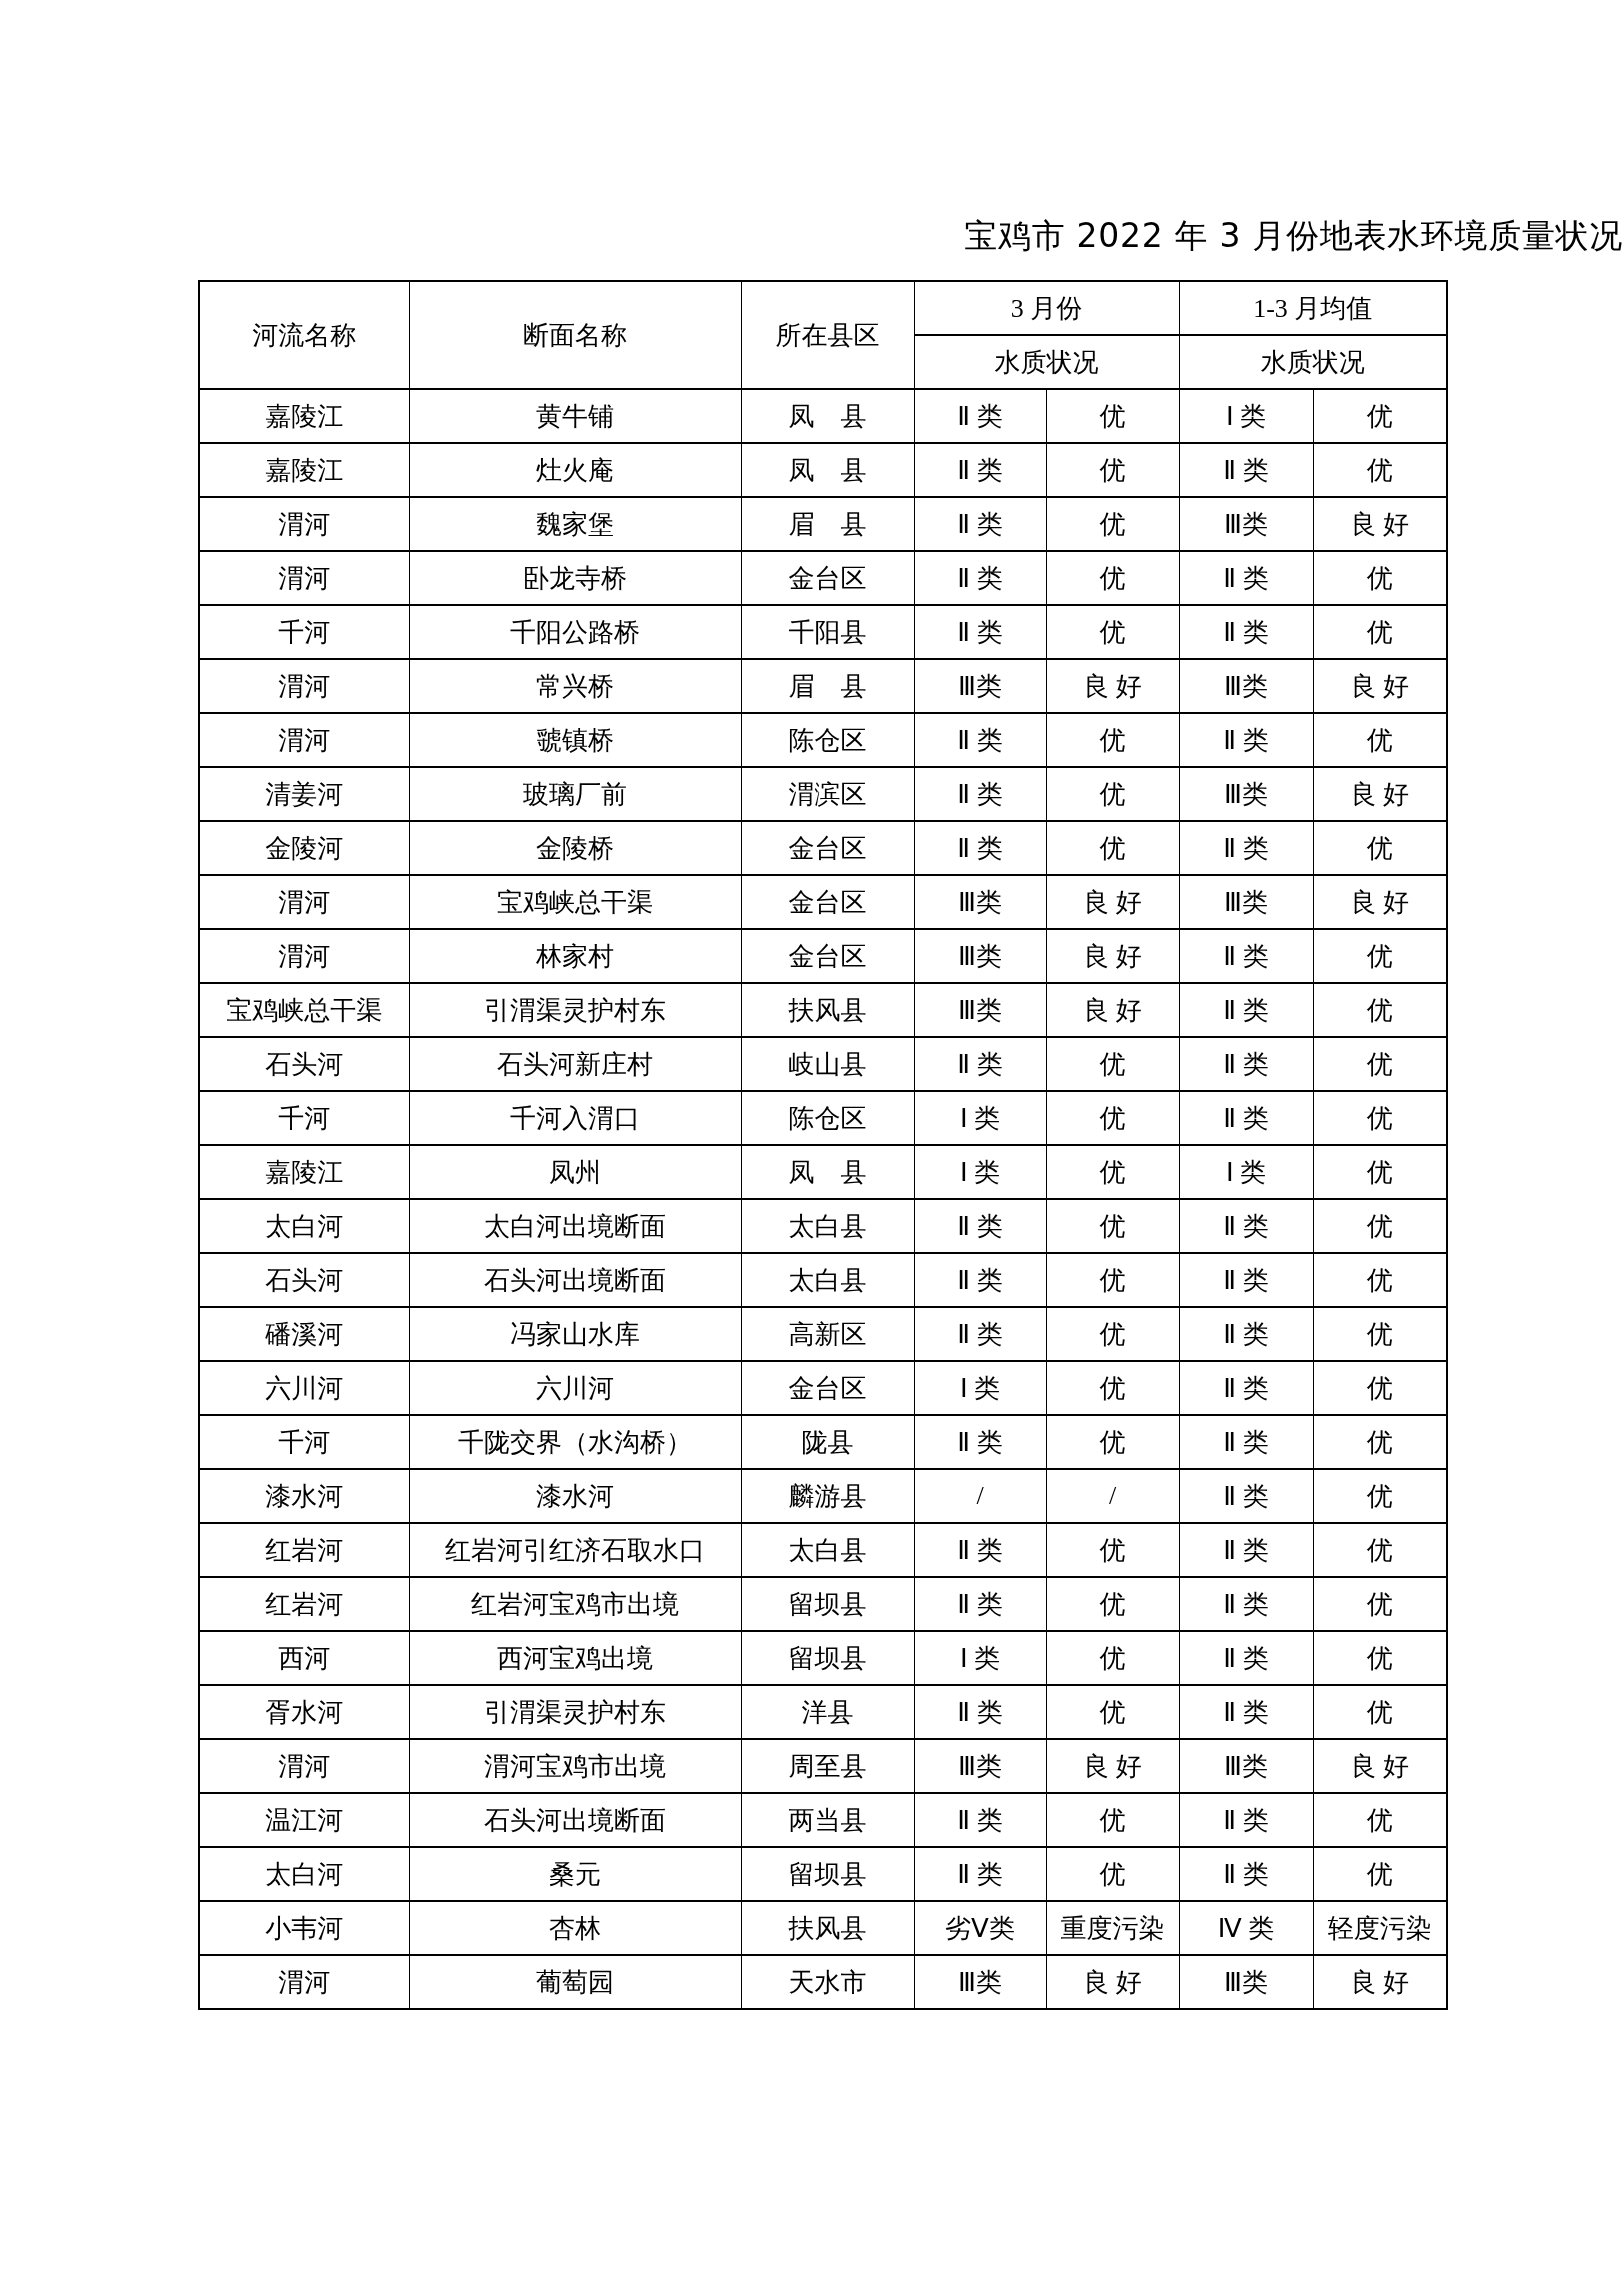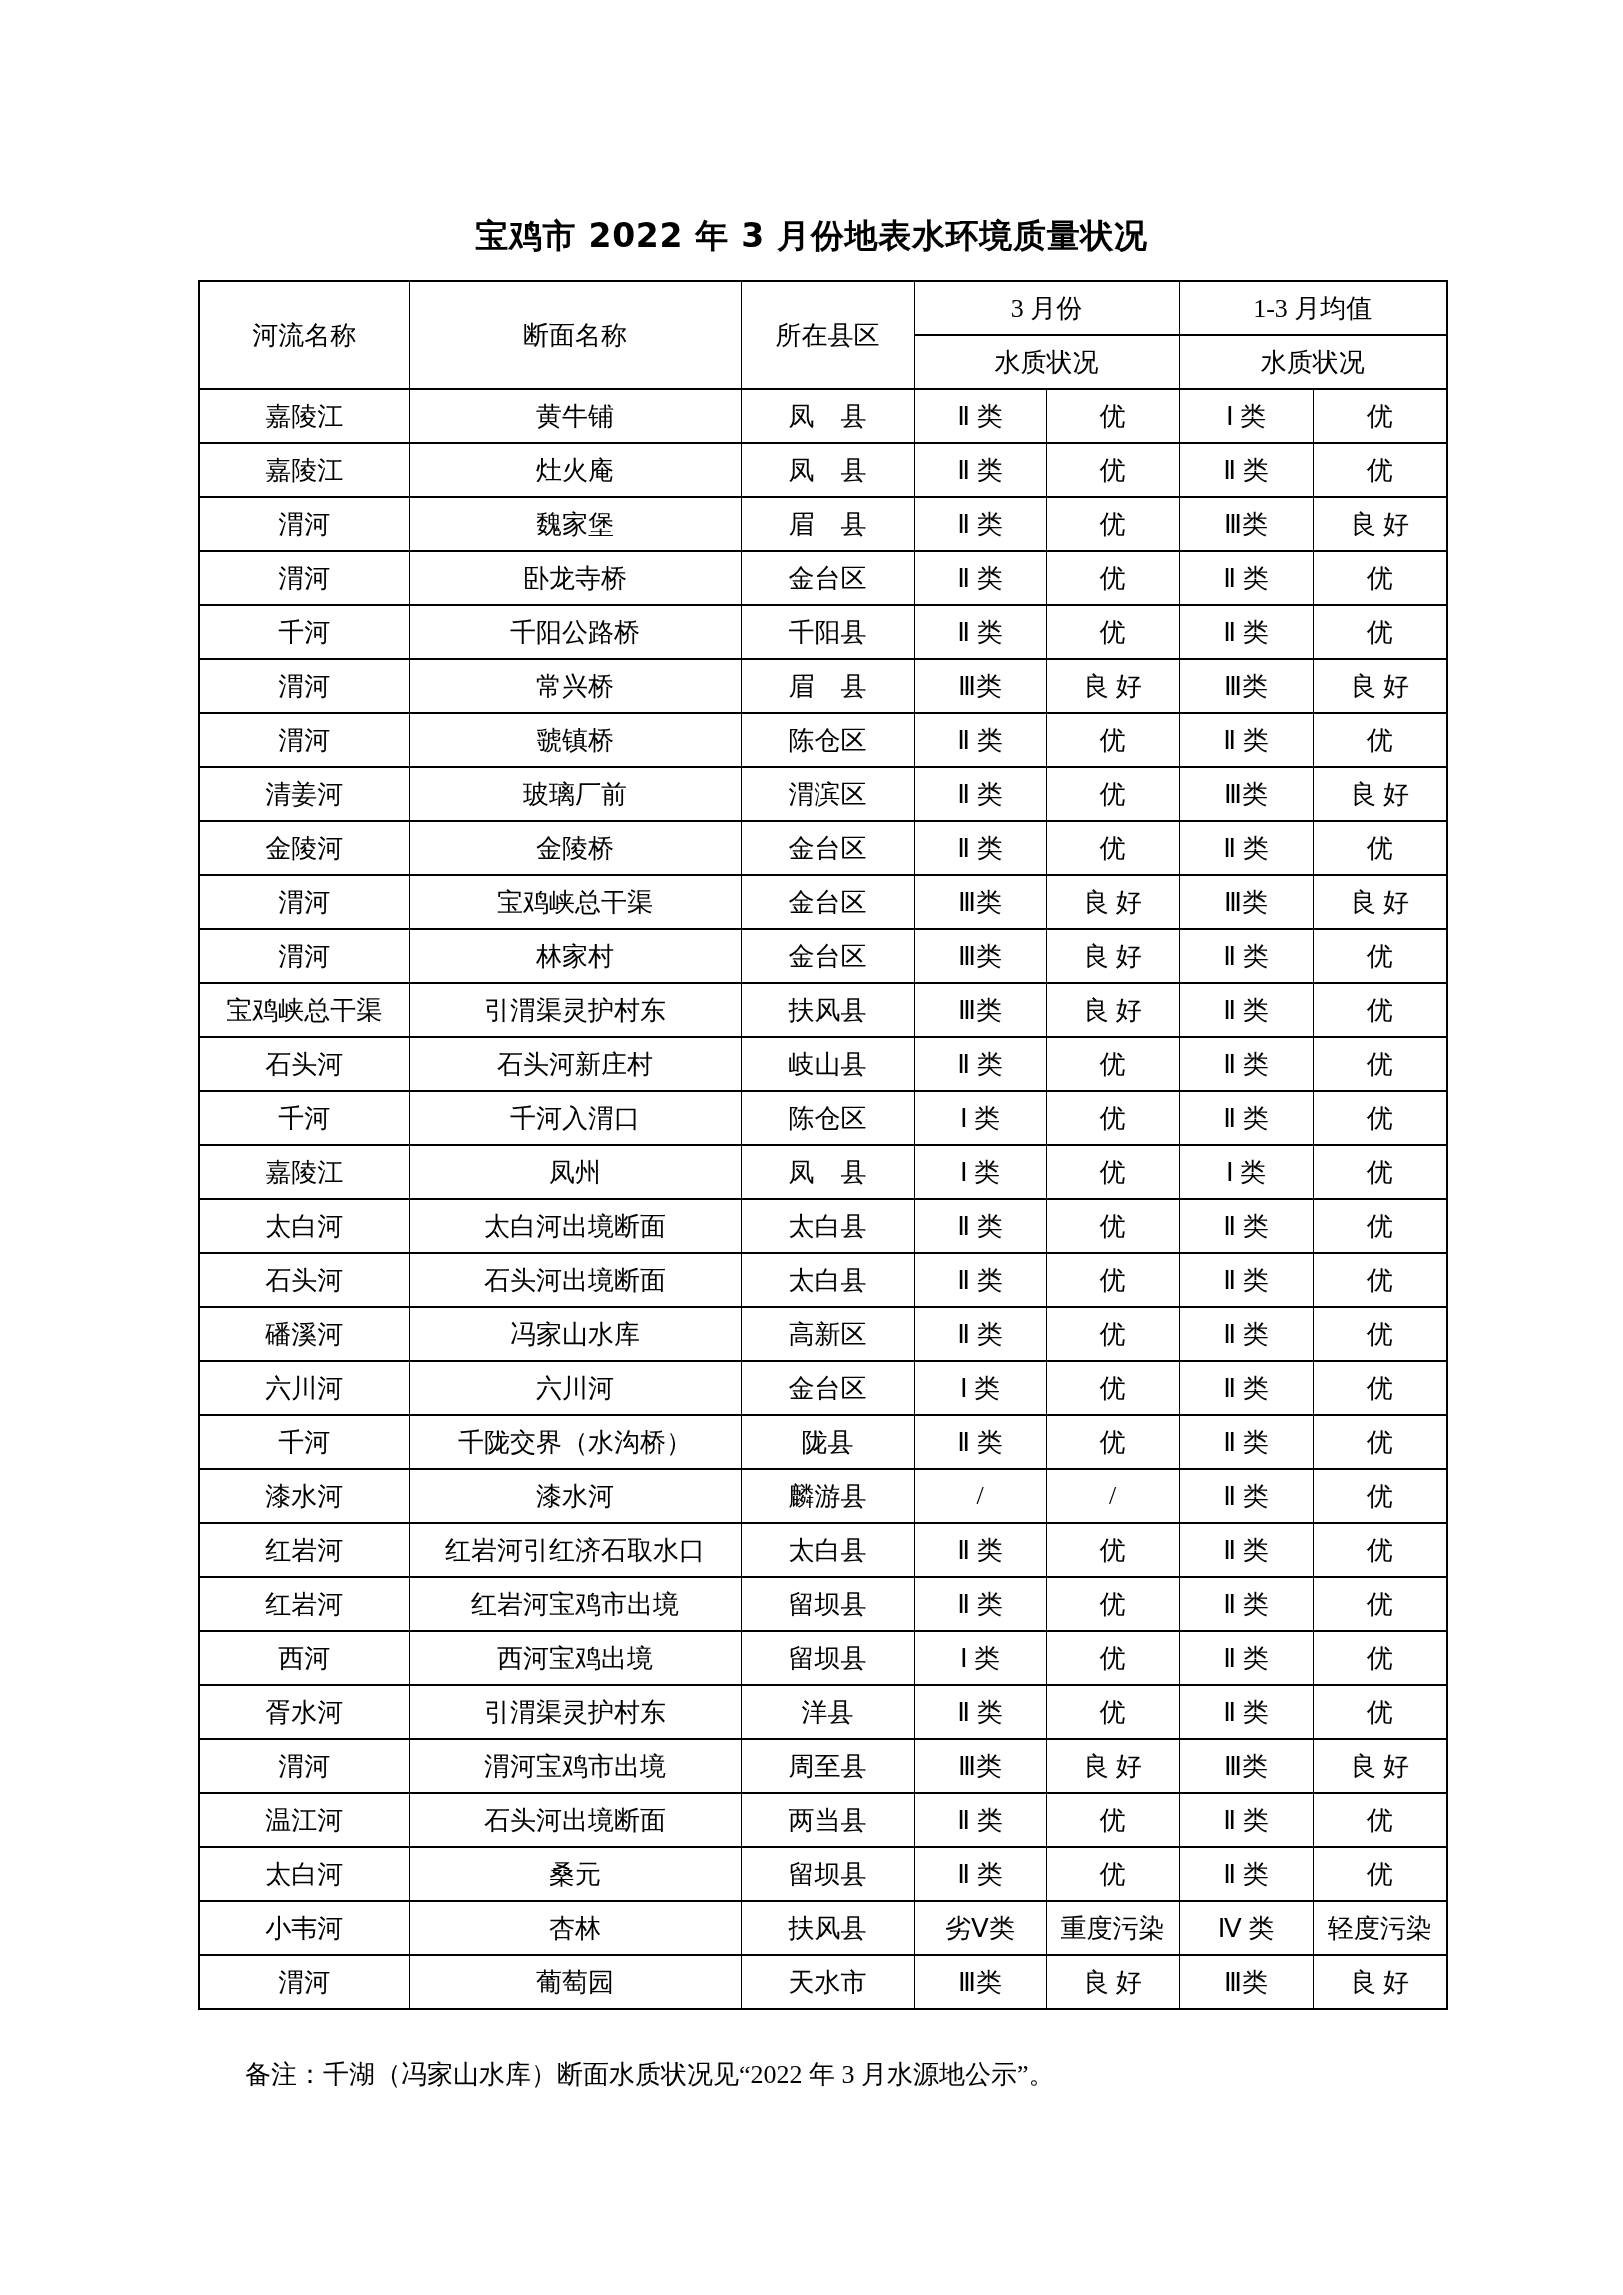--- a/index.html
+++ b/index.html
@@ -8,23 +8,23 @@
     width: 1623px;
     height: 2295px;
     margin: 0 auto;
     background: #ffffff;
     color: #000;
     overflow: hidden;
     font-family: "Liberation Serif", serif;
   }
   .doc-title {
     margin: 217px 0 0 0;
-    text-align: center;
+    text-align: right;
     font-family: "DejaVu Sans", sans-serif;
-    font-weight: bold;
+    font-weight: normal;
     font-size: 33px;
     line-height: 1.15;
     letter-spacing: 0.7px;
   }
   table.wq {
     margin-left: 198px;
     margin-top: 25.5px;
     width: 1248px;
     border-collapse: collapse;
     table-layout: fixed;
@@ -350,16 +350,15 @@
           <td>葡萄园</td>
           <td>天水市</td>
           <td>Ⅲ类</td>
           <td>良 好</td>
           <td>Ⅲ类</td>
           <td>良 好</td>
         </tr>
       </tbody>
   </table>
 
-  <p class="footnote">备注：千湖（冯家山水库）断面水质状况见“2022 年 3 月水源地公示”。</p>
 
 </div>
 
 
 </body></html>

